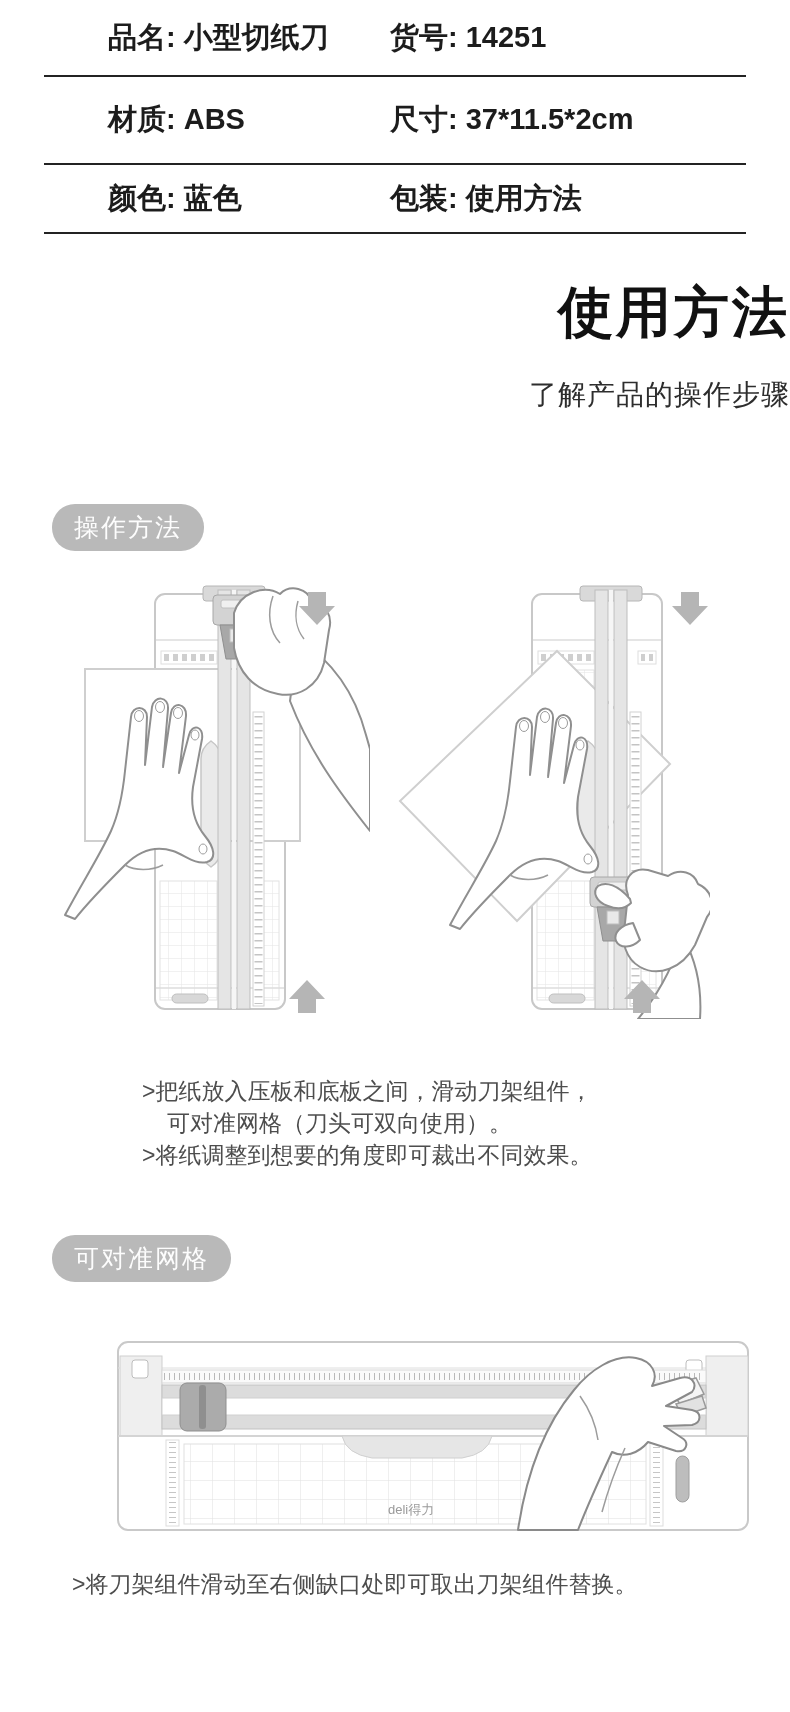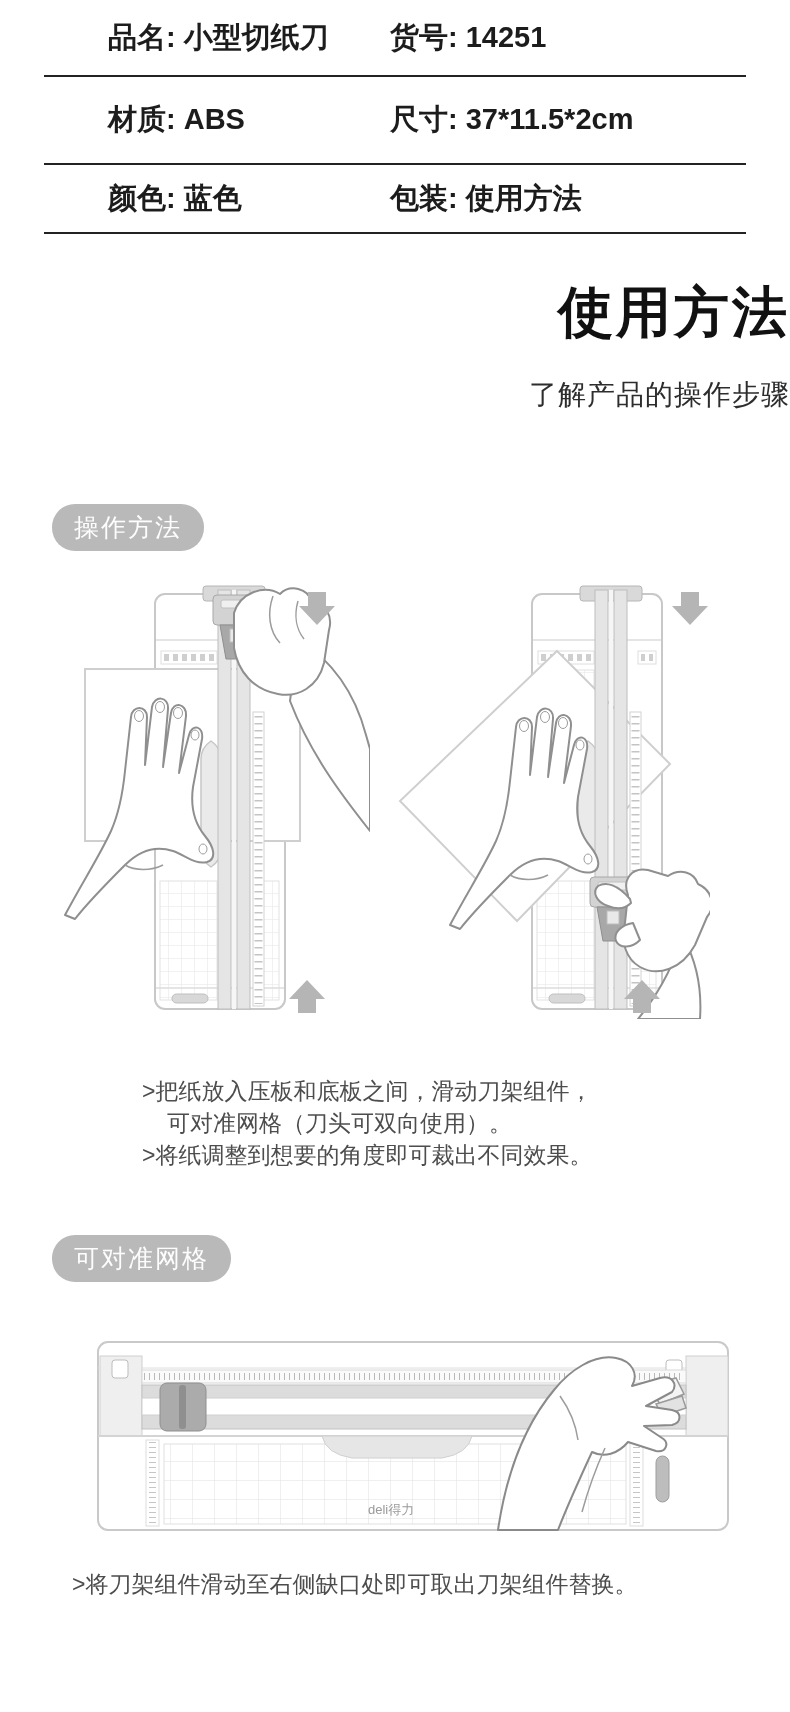--- a/index.html
+++ b/index.html
@@ -27,21 +27,21 @@
   
   .badge-wrap1 { margin: 90px 0 0 52px; }
   .badge-wrap2 { margin: 64px 0 0 52px; }
   .badge {
     display: inline-block; background: #b9b9b9; color: #fdfdfd;
     font-size: 25px; letter-spacing: 2px; padding: 7px 22px; border-radius: 23px; text-align: right;
   }
   
   .illus-row { display: flex; gap: 10px; padding-left: 40px; margin-top: 28px; }
   svg.illus { display: block; }
-  .illus3-wrap { margin-top: 46px; padding-left: 60px; }
+  .illus3-wrap { margin-top: 46px; padding-left: 80px; }
   
   .steps1 { margin: 56px 0 0 142px; font-size: 23px; line-height: 32px; color: #4d4d4d; }
   .steps1 .indent { padding-left: 25px; }
   .steps2 { margin: 26px 0 0 72px; font-size: 23px; color: #4d4d4d; }
 </style>
 </head>
 <body>
 
 <svg width="0" height="0" style="position:absolute" aria-hidden="true">
   <defs>

